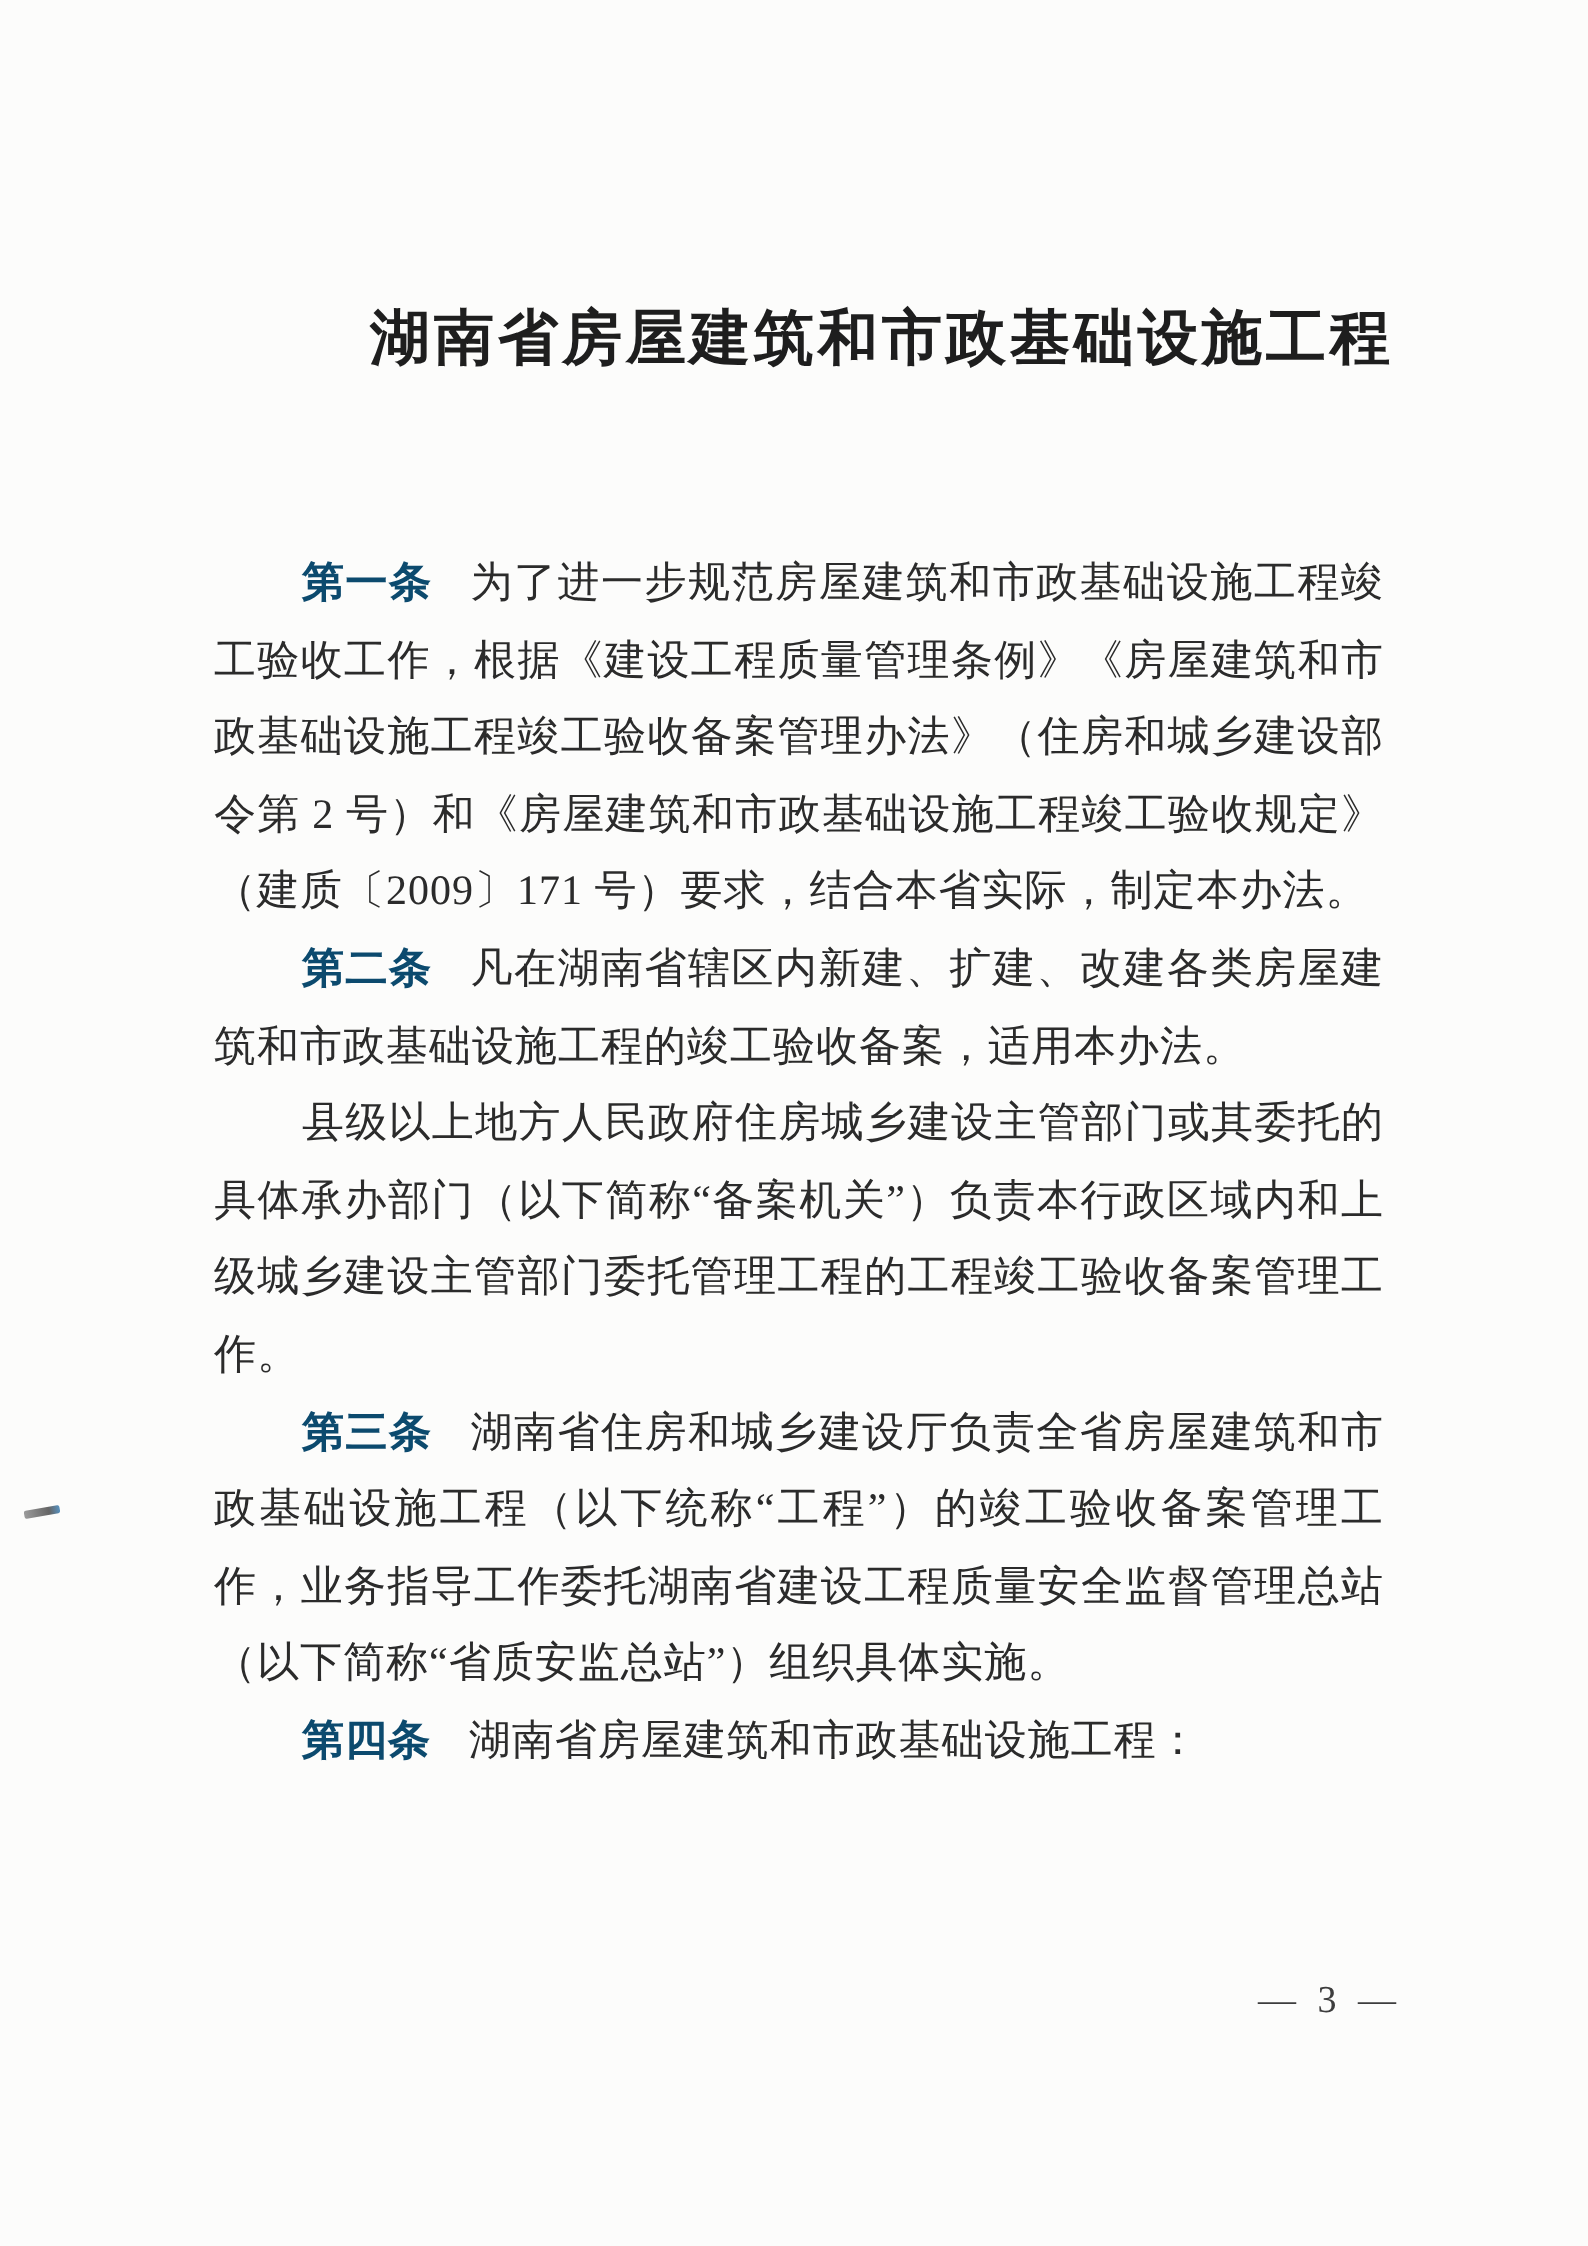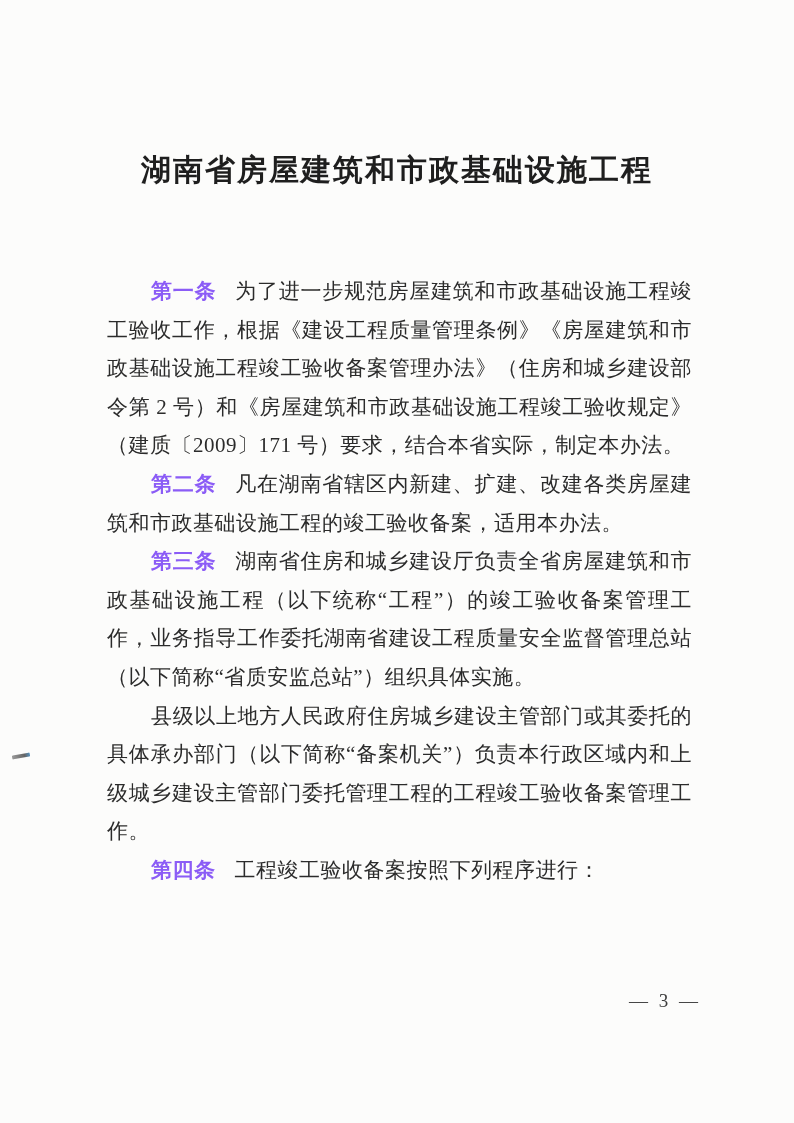--- a/index.html
+++ b/index.html
@@ -16,21 +16,21 @@
     overflow: hidden;
     font-family: "Liberation Serif", "DejaVu Serif", serif;
     color: #262626;
   }
   .title {
     position: absolute;
     top: 146px;
     left: 97px;
     width: 600px;
     margin: 0;
-    text-align: center;
+    text-align: right;
     font-size: 30px;
     font-weight: bold;
     line-height: 48px;
     letter-spacing: 2px;
     color: #1e1e1e;
   }
   .title-line {
     display: block;
   }
   .doc-body {
@@ -44,21 +44,21 @@
     letter-spacing: 0.5px;
     color: #2b2b2b;
   }
   .para {
     margin: 0;
     padding: 0;
     text-indent: 44px;
   }
   .article-label {
     font-weight: bold;
-    color: #8b5cf6;
+    color: #0c4a6e;
     margin-right: 0.9em;
   }
   .page-number {
     position: absolute;
     top: 990px;
     left: 595px;
     width: 140px;
     text-align: center;
     font-size: 19px;
     letter-spacing: 3px;
@@ -84,25 +84,25 @@
   <h1 class="title">
     <span class="title-line">湖南省房屋建筑和市政基础设施工程</span>
   </h1>
 
   <div class="doc-body">
 
     <p class="para"><span class="article-label">第一条</span><span>为了进一步规范房屋建筑和市政基础设施工程竣工验收工作，根据《建设工程质量管理条例》《房屋建筑和市政基础设施工程竣工验收备案管理办法》（住房和城乡建设部令第 2 号）和《房屋建筑和市政基础设施工程竣工验收规定》（建质〔2009〕171 号）要求，结合本省实际，制定本办法。</span></p>
 
     <p class="para"><span class="article-label">第二条</span><span>凡在湖南省辖区内新建、扩建、改建各类房屋建筑和市政基础设施工程的竣工验收备案，适用本办法。</span></p>
 
+    <p class="para"><span>县级以上地方人民政府住房城乡建设主管部门或其委托的具体承办部门（以下简称“备案机关”）负责本行政区域内和上级城乡建设主管部门委托管理工程的工程竣工验收备案管理工作。</span></p>
+
     <p class="para"><span class="article-label">第三条</span><span>湖南省住房和城乡建设厅负责全省房屋建筑和市政基础设施工程（以下统称“工程”）的竣工验收备案管理工作，业务指导工作委托湖南省建设工程质量安全监督管理总站（以下简称“省质安监总站”）组织具体实施。</span></p>
 
-    <p class="para"><span>县级以上地方人民政府住房城乡建设主管部门或其委托的具体承办部门（以下简称“备案机关”）负责本行政区域内和上级城乡建设主管部门委托管理工程的工程竣工验收备案管理工作。</span></p>
-
-    <p class="para"><span class="article-label">第四条</span><span>工程竣工验收备案按照下列程序进行：</span></p>
+    <p class="para"><span class="article-label">第四条</span><span>湖南省房屋建筑和市政基础设施工程：</span></p>
 
 
   </div>
 
   <div class="scan-artifact"></div>
 
   <div class="page-number">— 3 —</div>
 
 </div>
 

